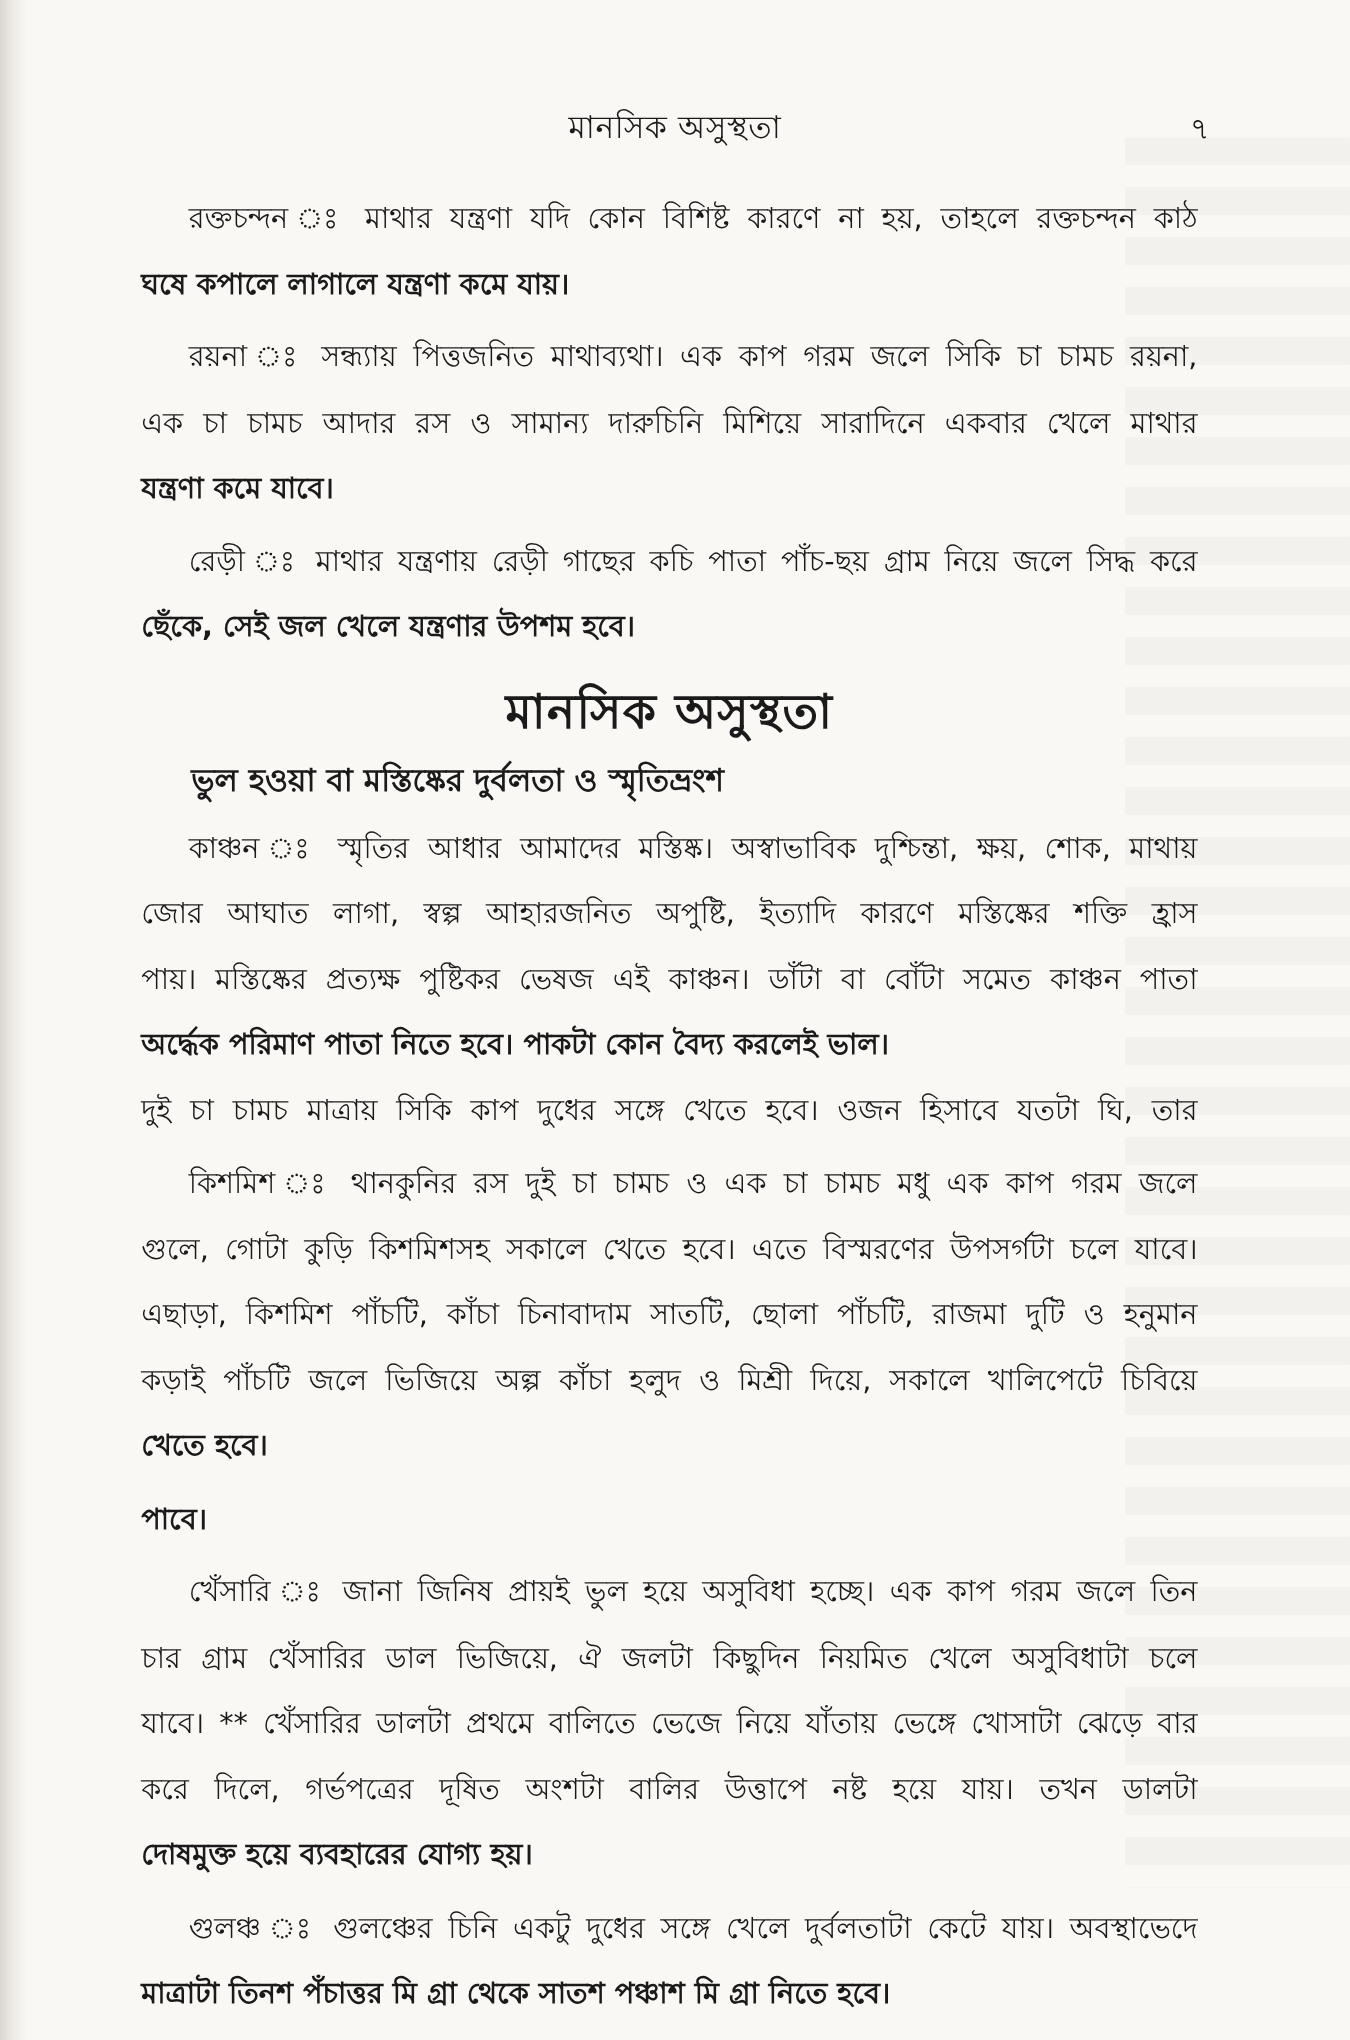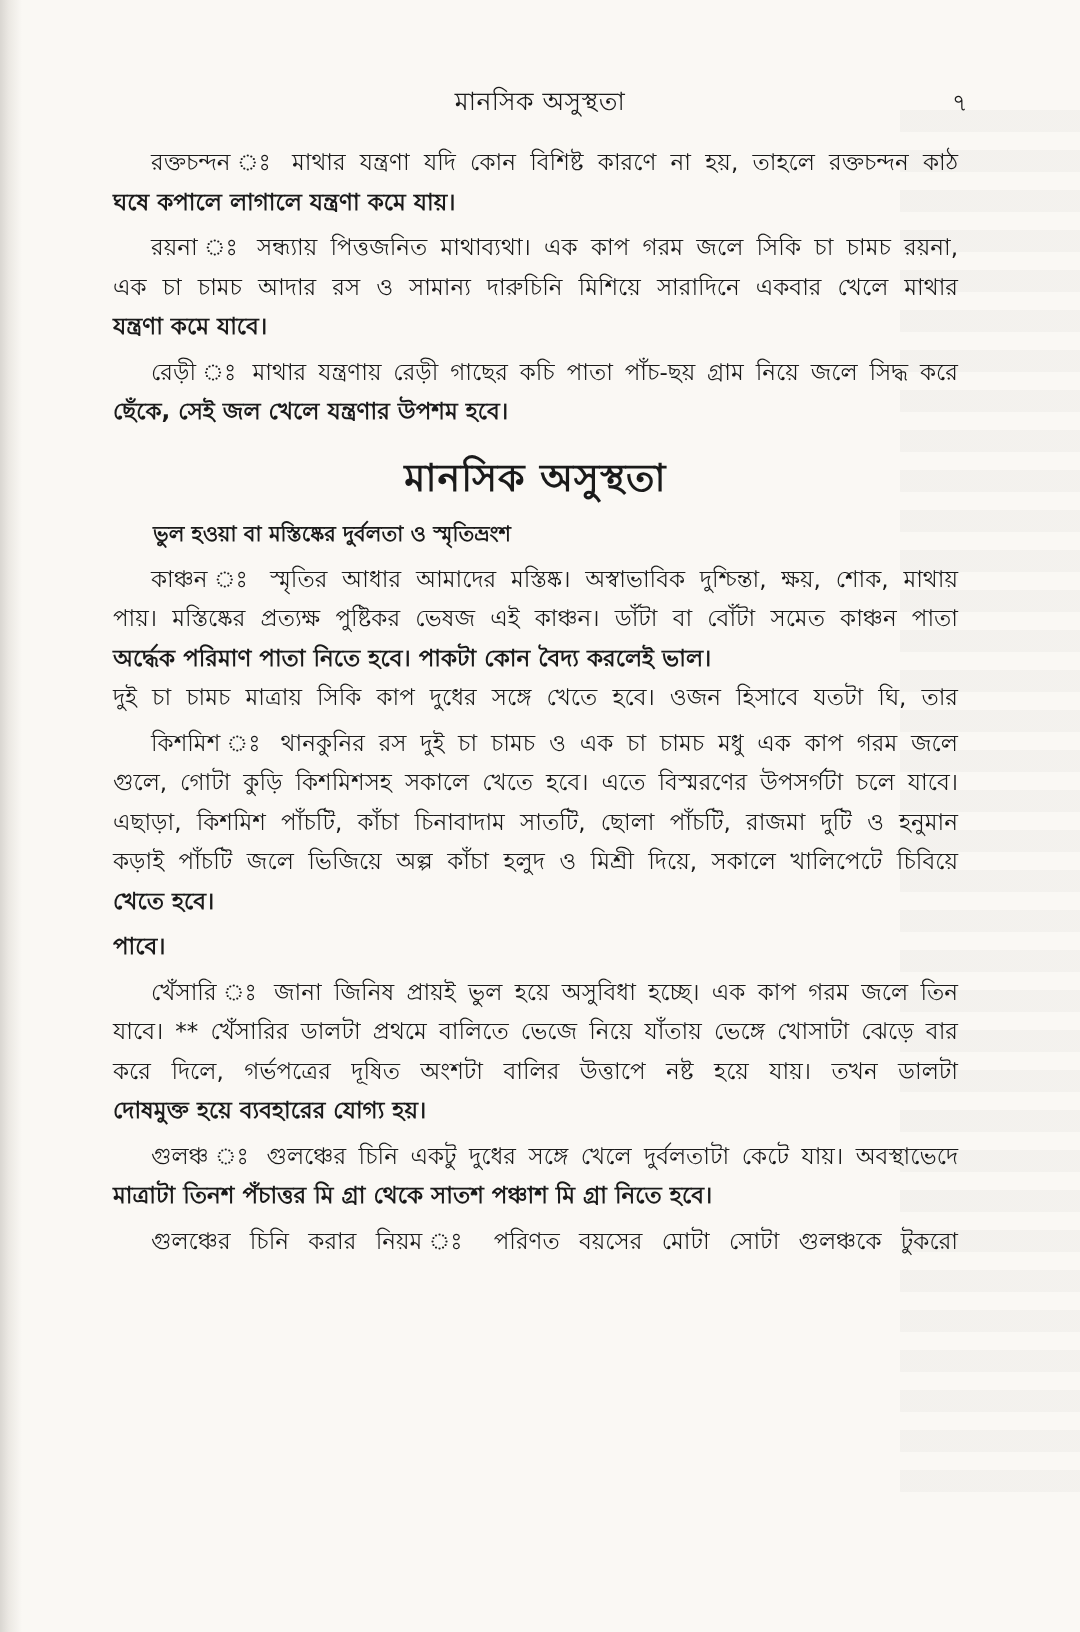--- a/index.html
+++ b/index.html
@@ -52,38 +52,39 @@
       font-size: 23px;
       line-height: 39.5px;
       text-align: justify;
       text-align-last: left;
     }
     .para .line {
       display: block;
       white-space: nowrap;
       text-align: justify;
       text-align-last: justify;
+      margin-top: 13px;
     }
     .para .line.last {
       text-align-last: left;
       font-weight: bold;
     }
     .para .line.indent {
       padding-left: 38px;
     }
     .gap-sm { height: 6px; }
     .chapter-title {
       text-align: center;
       font-size: 38px;
       line-height: 56px;
       margin: 12px 0 6px 0;
       letter-spacing: 1px;
     }
     .section-title {
-      font-size: 21px;
+      font-size: 25px;
       line-height: 44px;
       padding-left: 40px;
       margin: 2px 0 4px 0;
     }
   </style>
 </head>
 <body>
 
 <div class="gutter-shadow"></div>
 <div class="bleed"></div>
@@ -111,20 +112,21 @@
     <span class="line last">ছেঁকে, সেই জল খেলে যন্ত্রণার উপশম হবে।</span>
   </p>
   <div class="gap-sm"></div>
 
 
   <h1 class="chapter-title">মানসিক অসুস্থতা</h1>
   <h2 class="section-title">ভুল হওয়া বা মস্তিষ্কের দুর্বলতা ও স্মৃতিভ্রংশ</h2>
 
   <p class="para">
     <span class="line indent">কাঞ্চন ঃ স্মৃতির আধার আমাদের মস্তিষ্ক। অস্বাভাবিক দুশ্চিন্তা, ক্ষয়, শোক, মাথায়</span>
+    <span class="line">জোর আঘাত লাগা, স্বল্প আহারজনিত অপুষ্টি, ইত্যাদি কারণে মস্তিষ্কের শক্তি হ্রাস</span>
     <span class="line">পায়। মস্তিষ্কের প্রত্যক্ষ পুষ্টিকর ভেষজ এই কাঞ্চন। ডাঁটা বা বোঁটা সমেত কাঞ্চন পাতা</span>
     <span class="line last">অর্দ্ধেক পরিমাণ পাতা নিতে হবে। পাকটা কোন বৈদ্য করলেই ভাল।</span>
     <span class="line">দুই চা চামচ মাত্রায় সিকি কাপ দুধের সঙ্গে খেতে হবে। ওজন হিসাবে যতটা ঘি, তার</span>
   </p>
   <div class="gap-sm"></div>
 
   <p class="para">
     <span class="line indent">কিশমিশ ঃ থানকুনির রস দুই চা চামচ ও এক চা চামচ মধু এক কাপ গরম জলে</span>
     <span class="line">গুলে, গোটা কুড়ি কিশমিশসহ সকালে খেতে হবে। এতে বিস্মরণের উপসর্গটা চলে যাবে।</span>
     <span class="line">এছাড়া, কিশমিশ পাঁচটি, কাঁচা চিনাবাদাম সাতটি, ছোলা পাঁচটি, রাজমা দুটি ও হনুমান</span>
@@ -133,20 +135,21 @@
   </p>
   <div class="gap-sm"></div>
 
   <p class="para">
     <span class="line last">পাবে।</span>
   </p>
   <div class="gap-sm"></div>
 
   <p class="para">
     <span class="line indent">খেঁসারি ঃ জানা জিনিষ প্রায়ই ভুল হয়ে অসুবিধা হচ্ছে। এক কাপ গরম জলে তিন</span>
+    <span class="line">চার গ্রাম খেঁসারির ডাল ভিজিয়ে, ঐ জলটা কিছুদিন নিয়মিত খেলে অসুবিধাটা চলে</span>
     <span class="line">যাবে। ** খেঁসারির ডালটা প্রথমে বালিতে ভেজে নিয়ে যাঁতায় ভেঙ্গে খোসাটা ঝেড়ে বার</span>
     <span class="line">করে দিলে, গর্ভপত্রের দূষিত অংশটা বালির উত্তাপে নষ্ট হয়ে যায়। তখন ডালটা</span>
     <span class="line last">দোষমুক্ত হয়ে ব্যবহারের যোগ্য হয়।</span>
   </p>
   <div class="gap-sm"></div>
 
   <p class="para">
     <span class="line indent">গুলঞ্চ ঃ গুলঞ্চের চিনি একটু দুধের সঙ্গে খেলে দুর্বলতাটা কেটে যায়। অবস্থাভেদে</span>
     <span class="line last">মাত্রাটা তিনশ পঁচাত্তর মি গ্রা থেকে সাতশ পঞ্চাশ মি গ্রা নিতে হবে।</span>
   </p>

